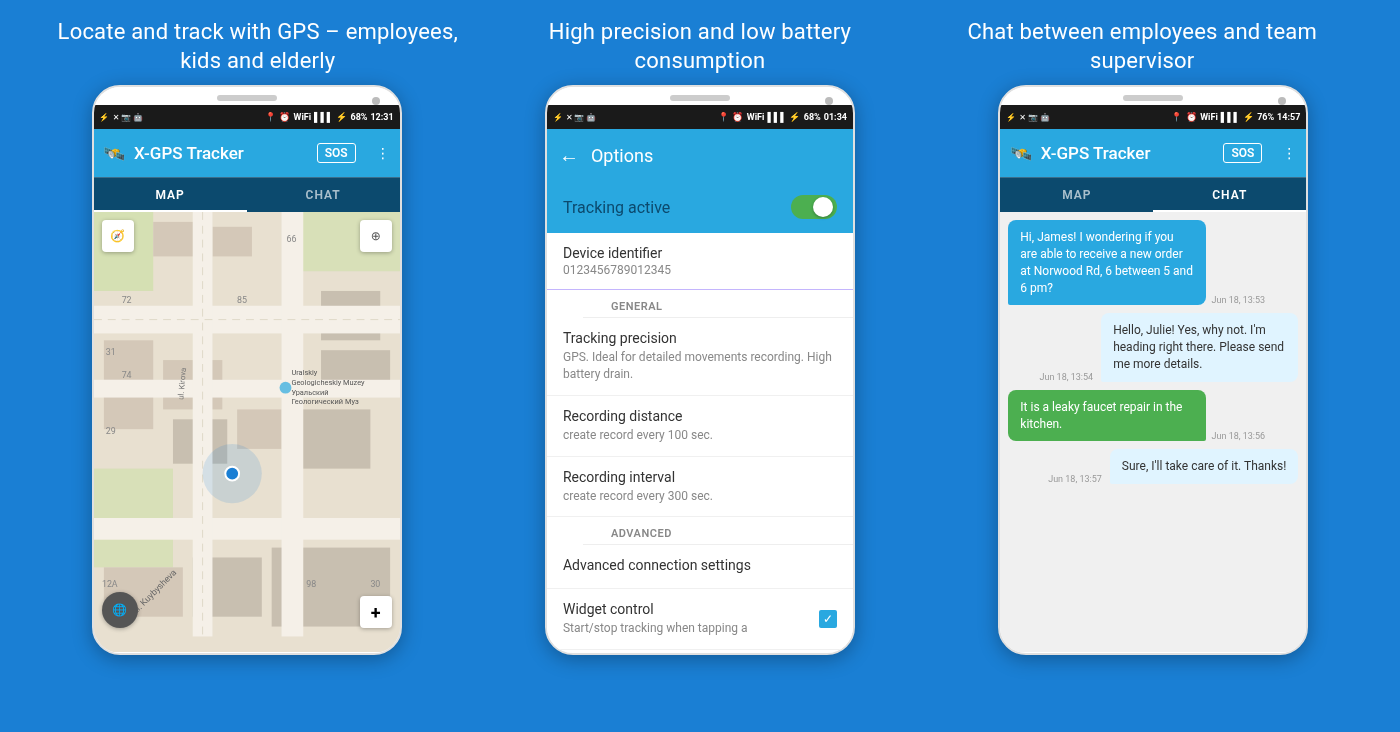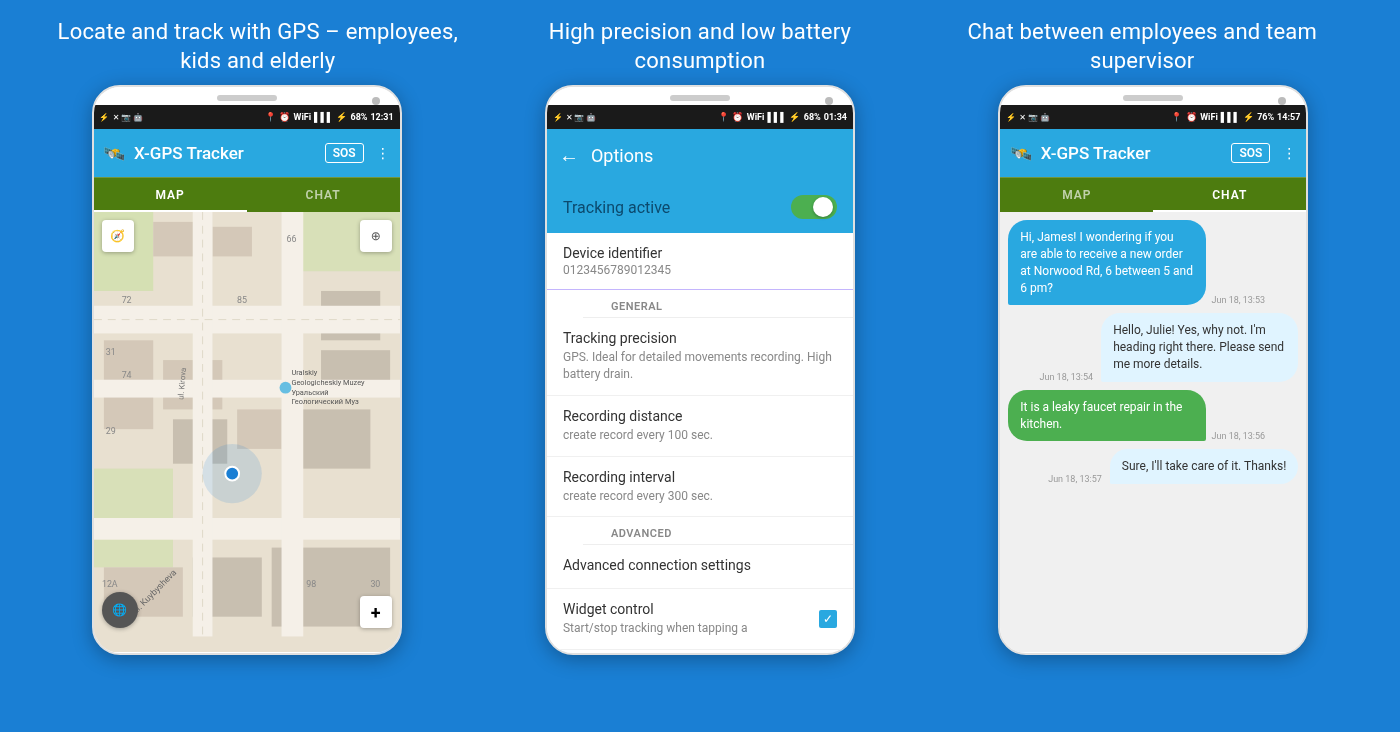--- a/index.html
+++ b/index.html
@@ -124,29 +124,29 @@
 
     .app-header-title {
       color: white;
       font-size: 17px;
       font-weight: 500;
     }
 
     .app-header-right {
       display: flex;
       align-items: center;
-      gap: 12px;
+      gap: 20px;
       color: white;
       font-size: 14px;
       font-weight: 500;
     }
 
     
     .app-tabs {
-      background: #4d7c0f;
+      background: #0c4a6e;
       display: flex;
       border-top: 1px solid rgba(255,255,255,0.2);
     }
 
     .tab {
       flex: 1;
       text-align: center;
       padding: 10px 0;
       color: white;
       font-size: 12px;
@@ -329,21 +329,21 @@
     }
 
     .chat-msg-row.right {
       flex-direction: row-reverse;
       gap: 8px;
     }
 
     .chat-bubble {
       max-width: 68%;
       padding: 9px 12px;
-      border-radius: 19px;
+      border-radius: 8px;
       font-size: 12px;
       line-height: 1.4;
     }
 
     .chat-bubble.green {
       background: #4caf50;
       color: white;
       border-bottom-right-radius: 2px;
     }
 

